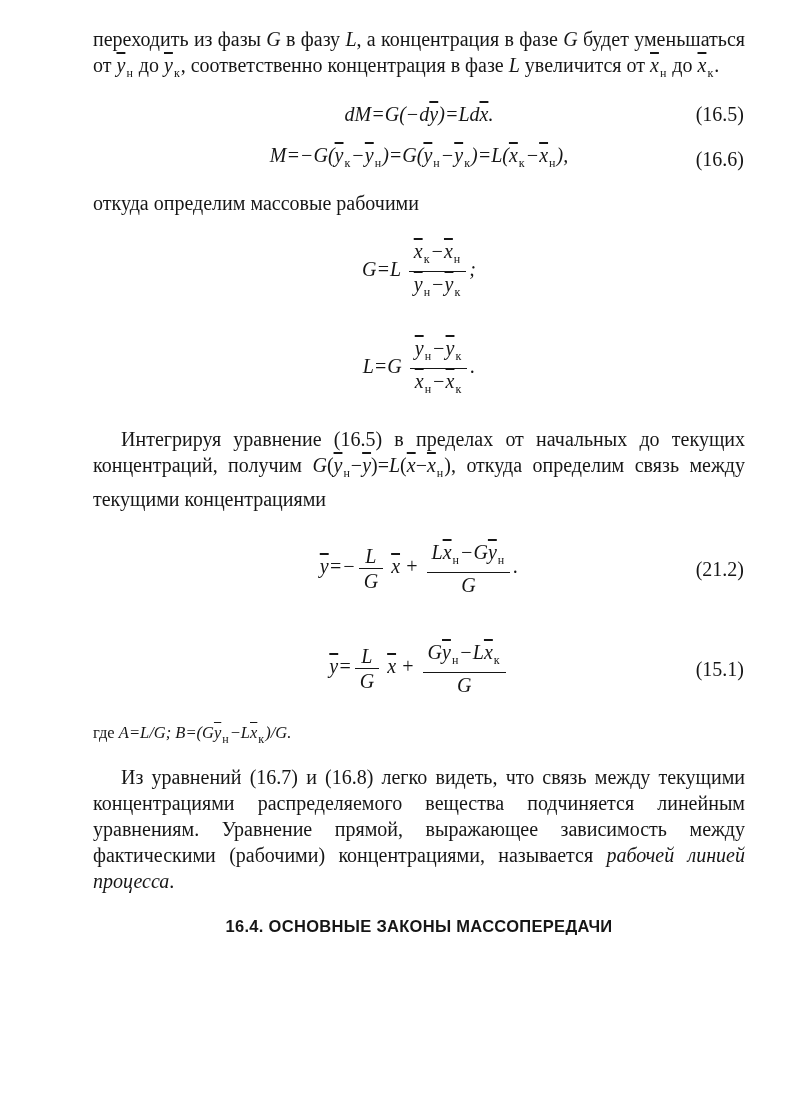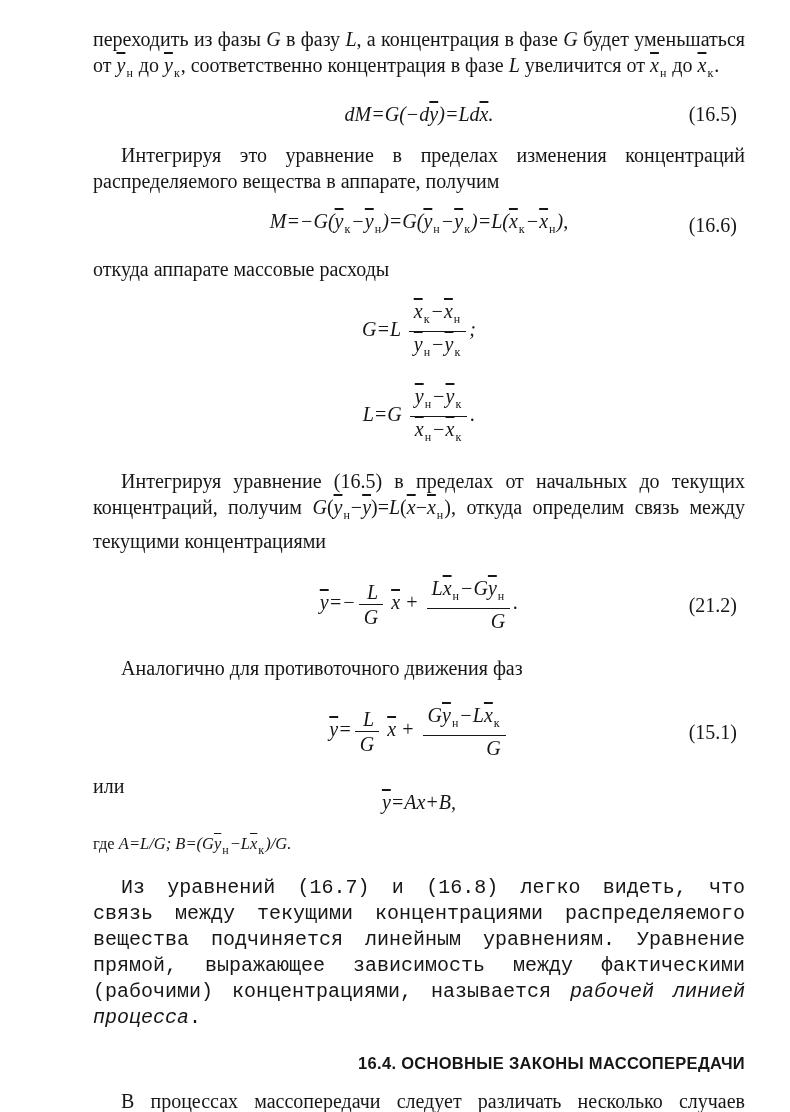--- a/index.html
+++ b/index.html
@@ -14,99 +14,90 @@
   }
   p { margin:0; text-align:justify; }
   .indent { text-indent:28px; }
 
   
   .t-i  { font-style:italic; }
   .t-ov { font-style:italic; text-decoration:overline; }
   .t-rm { font-style:normal; }
   .math .t-r { font-style:italic; }
   .t-sub { font-size:12px; vertical-align:-5px; margin:0 1px; font-style:normal; }
-  .frac { display:inline-block; vertical-align:middle; text-align:right; margin:10px 3px; line-height:22px; }
+  .frac { display:inline-block; vertical-align:middle; text-align:center; margin:16px 3px; line-height:22px; }
   .frac .num { display:block; border-bottom:1.5px solid #161616; padding:0 5px 1px; }
   .frac .den { display:block; padding:1px 5px 0; }
 
   .equation { position:relative; text-align:center; }
-  .eqnum { position:absolute; right:8px; top:50%; transform:translateY(-50%); font-style:normal; }
+  .eqnum { position:absolute; right:1px; top:50%; transform:translateY(-50%); font-style:normal; }
 
   .eq-165 { margin:15px 0;font-family:Liberation Serif, serif; }
   .eq-166 { margin:14px 0; }
   .eq-g   { margin:8px 0 2px; }
   .eq-l   { margin:2px 0 10px; }
   .eq-167 { margin:13px 0; }
   .eq-168 { margin:13px 0 4px; }
 
   .ili-row { position:relative; height:50px; }
   .ili-label { position:absolute; left:0; top:0; }
   .ili-eq { padding-top:16px; }
 
   .where-line { font-size:16.5px; line-height:22px; text-align:left; margin:10px 0 8px; }
 
-  .para-linear { margin-top:14px;font-family:Liberation Mono, monospace; }
+  .para-linear { margin-top:14px; }
 
   .heading {
     font-family:"Liberation Sans", sans-serif; font-weight:bold;
-    font-size:16.5px; line-height:20px; text-align:right;
+    font-size:16.5px; line-height:20px; text-align:center;
     letter-spacing:0.3px; margin:22px 0 15px;
   }
 </style>
 </head>
 <body>
 
 <div class="page">
 
   <p><span class="t-r">переходить из фазы </span><span class="t-i">G</span><span class="t-r"> в фазу </span><span class="t-i">L</span><span class="t-r">, а концентрация в фазе </span><span class="t-i">G</span><span class="t-r"> будет уменьшаться от </span><span class="t-ov">y</span><span class="t-sub">н</span><span class="t-r"> до </span><span class="t-ov">y</span><span class="t-sub">к</span><span class="t-r">, соответственно концентрация в фазе </span><span class="t-i">L</span><span class="t-r"> увеличится от </span><span class="t-ov">x</span><span class="t-sub">н</span><span class="t-r"> до </span><span class="t-ov">x</span><span class="t-sub">к</span><span class="t-r">.</span></p>
 
 
   <div class="equation eq-165">
     <span class="math"><span class="t-r">dM=G(−d</span><span class="t-ov">y</span><span class="t-r">)=Ld</span><span class="t-ov">x</span><span class="t-r">.</span></span>
     <span class="eqnum">(16.5)</span>
   </div>
 
-  <p class="indent">Интегрируя это уравнение в пределах изменения концентраций распределяемого вещества в аппарате, получим</p>
 
   <div class="equation eq-166">
     <span class="math"><span class="t-r">M=−G(</span><span class="t-ov">y</span><span class="t-sub">к</span><span class="t-r">−</span><span class="t-ov">y</span><span class="t-sub">н</span><span class="t-r">)=G(</span><span class="t-ov">y</span><span class="t-sub">н</span><span class="t-r">−</span><span class="t-ov">y</span><span class="t-sub">к</span><span class="t-r">)=L(</span><span class="t-ov">x</span><span class="t-sub">к</span><span class="t-r">−</span><span class="t-ov">x</span><span class="t-sub">н</span><span class="t-r">),</span></span>
     <span class="eqnum">(16.6)</span>
   </div>
 
-  <p>откуда аппарате массовые расходы</p>
+  <p>откуда определим массовые рабочими</p>
 
   <div class="equation eq-g">
     <span class="math"><span class="t-r">G=L </span><span class="frac"><span class="num"><span class="t-ov">x</span><span class="t-sub">к</span><span class="t-r">−</span><span class="t-ov">x</span><span class="t-sub">н</span></span><span class="den"><span class="t-ov">y</span><span class="t-sub">н</span><span class="t-r">−</span><span class="t-ov">y</span><span class="t-sub">к</span></span></span><span class="t-r">;</span></span>
   </div>
   <div class="equation eq-l">
     <span class="math"><span class="t-r">L=G </span><span class="frac"><span class="num"><span class="t-ov">y</span><span class="t-sub">н</span><span class="t-r">−</span><span class="t-ov">y</span><span class="t-sub">к</span></span><span class="den"><span class="t-ov">x</span><span class="t-sub">н</span><span class="t-r">−</span><span class="t-ov">x</span><span class="t-sub">к</span></span></span><span class="t-r">.</span></span>
   </div>
 
   <p class="indent"><span class="t-r">Интегрируя уравнение (16.5) в пределах от начальных до текущих концентраций, получим </span><span class="t-i">G</span><span class="t-r">(</span><span class="t-ov">y</span><span class="t-sub">н</span><span class="t-r">−</span><span class="t-ov">y</span><span class="t-r">)=</span><span class="t-i">L</span><span class="t-r">(</span><span class="t-ov">x</span><span class="t-r">−</span><span class="t-ov">x</span><span class="t-sub">н</span><span class="t-r">), откуда определим связь между текущими концентрациями</span></p>
 
   <div class="equation eq-167">
     <span class="math"><span class="t-ov">y</span><span class="t-r">=−</span><span class="frac"><span class="num"><span class="t-r">L</span></span><span class="den"><span class="t-r">G</span></span></span><span class="t-r"> </span><span class="t-ov">x</span><span class="t-r"> + </span><span class="frac"><span class="num"><span class="t-r">L</span><span class="t-ov">x</span><span class="t-sub">н</span><span class="t-r">−G</span><span class="t-ov">y</span><span class="t-sub">н</span></span><span class="den"><span class="t-r">G</span></span></span><span class="t-r">.</span></span>
     <span class="eqnum">(21.2)</span>
   </div>
 
-  <p class="indent">Аналогично для противоточного движения фаз</p>
 
   <div class="equation eq-168">
     <span class="math"><span class="t-ov">y</span><span class="t-r">=</span><span class="frac"><span class="num"><span class="t-r">L</span></span><span class="den"><span class="t-r">G</span></span></span><span class="t-r"> </span><span class="t-ov">x</span><span class="t-r"> + </span><span class="frac"><span class="num"><span class="t-r">G</span><span class="t-ov">y</span><span class="t-sub">н</span><span class="t-r">−L</span><span class="t-ov">x</span><span class="t-sub">к</span></span><span class="den"><span class="t-r">G</span></span></span></span>
     <span class="eqnum">(15.1)</span>
   </div>
 
-  <div class="ili-row">
-    <span class="ili-label">или</span>
-    <div class="equation ili-eq">
-      <span class="math"><span class="t-ov">y</span><span class="t-r">=Ax+B,</span></span>
-    </div>
-  </div>
 
   <p class="where-line math"><span class="t-rm">где </span><span class="t-r">A=L/G; B=(G</span><span class="t-ov">y</span><span class="t-sub">н</span><span class="t-r">−L</span><span class="t-ov">x</span><span class="t-sub">к</span><span class="t-r">)/G.</span></p>
 
   <p class="indent para-linear"><span class="t-r">Из уравнений (16.7) и (16.8) легко видеть, что связь между текущими концентрациями распределяемого вещества подчиняется линейным уравнениям. Уравнение прямой, выражающее зависимость между фактическими (рабочими) концентрациями, называется </span><span class="t-i">рабочей линией процесса</span><span class="t-r">.</span></p>
 
   <h2 class="heading">16.4. ОСНОВНЫЕ ЗАКОНЫ МАССОПЕРЕДАЧИ</h2>
 
-  <p class="indent">В процессах массопередачи следует различать несколько случаев массообмена: между потоком газа или пара и потоком жидкости; между потоками жидкости; между потоками жидкости и твердой фазой; между потоками газа или пара и твердой фазой.</p>
 
 </div>
 
 </body></html>

